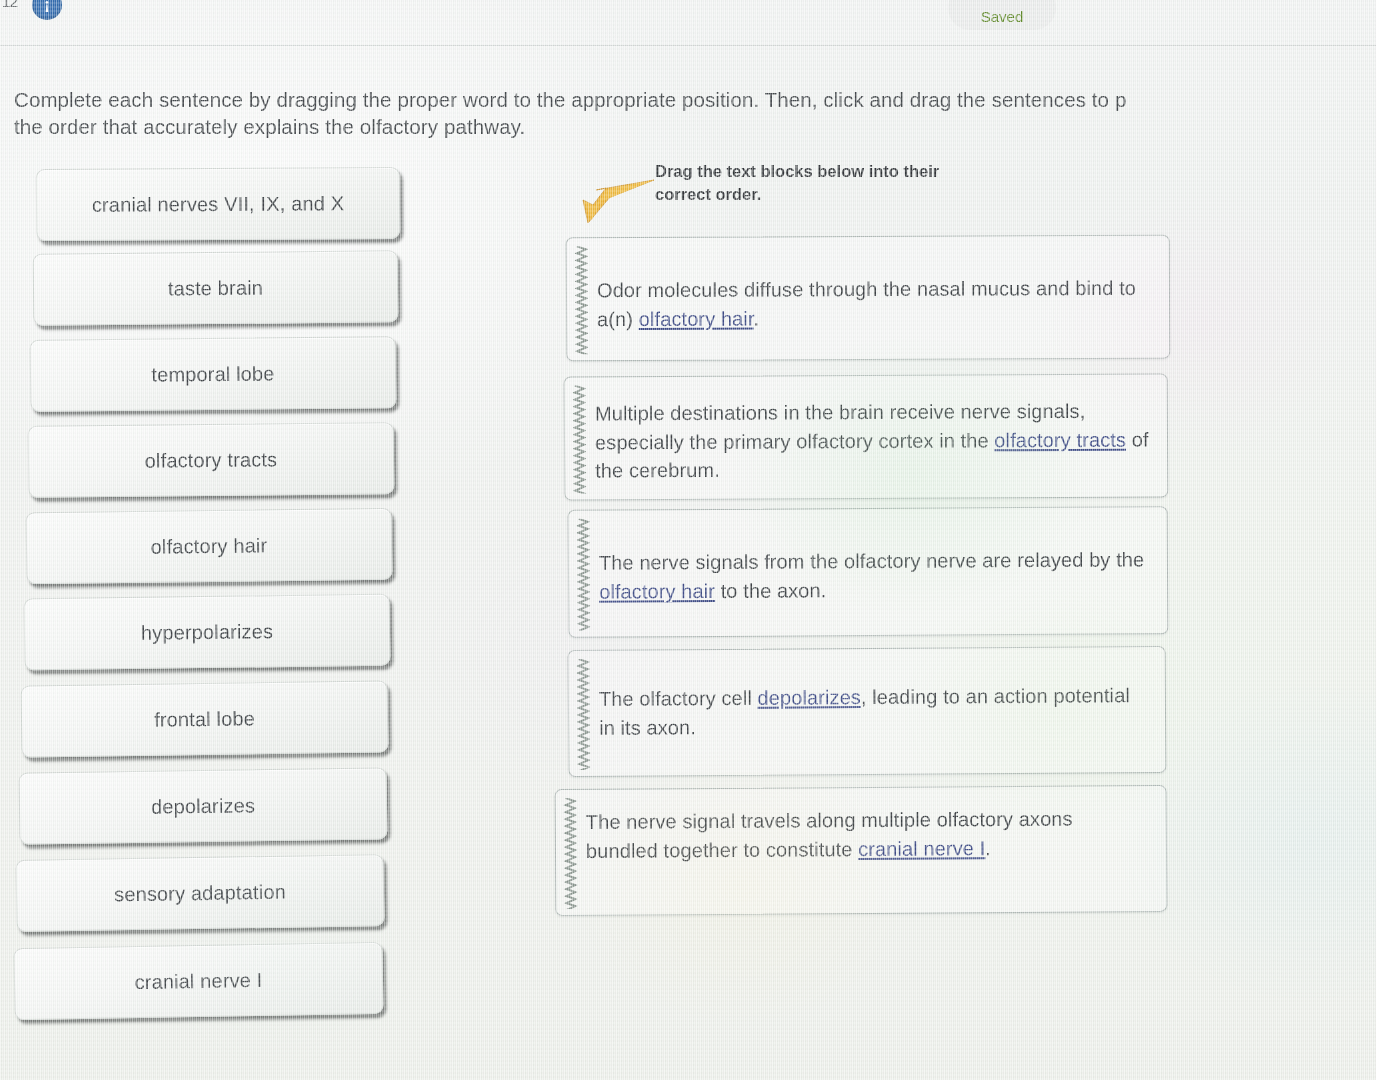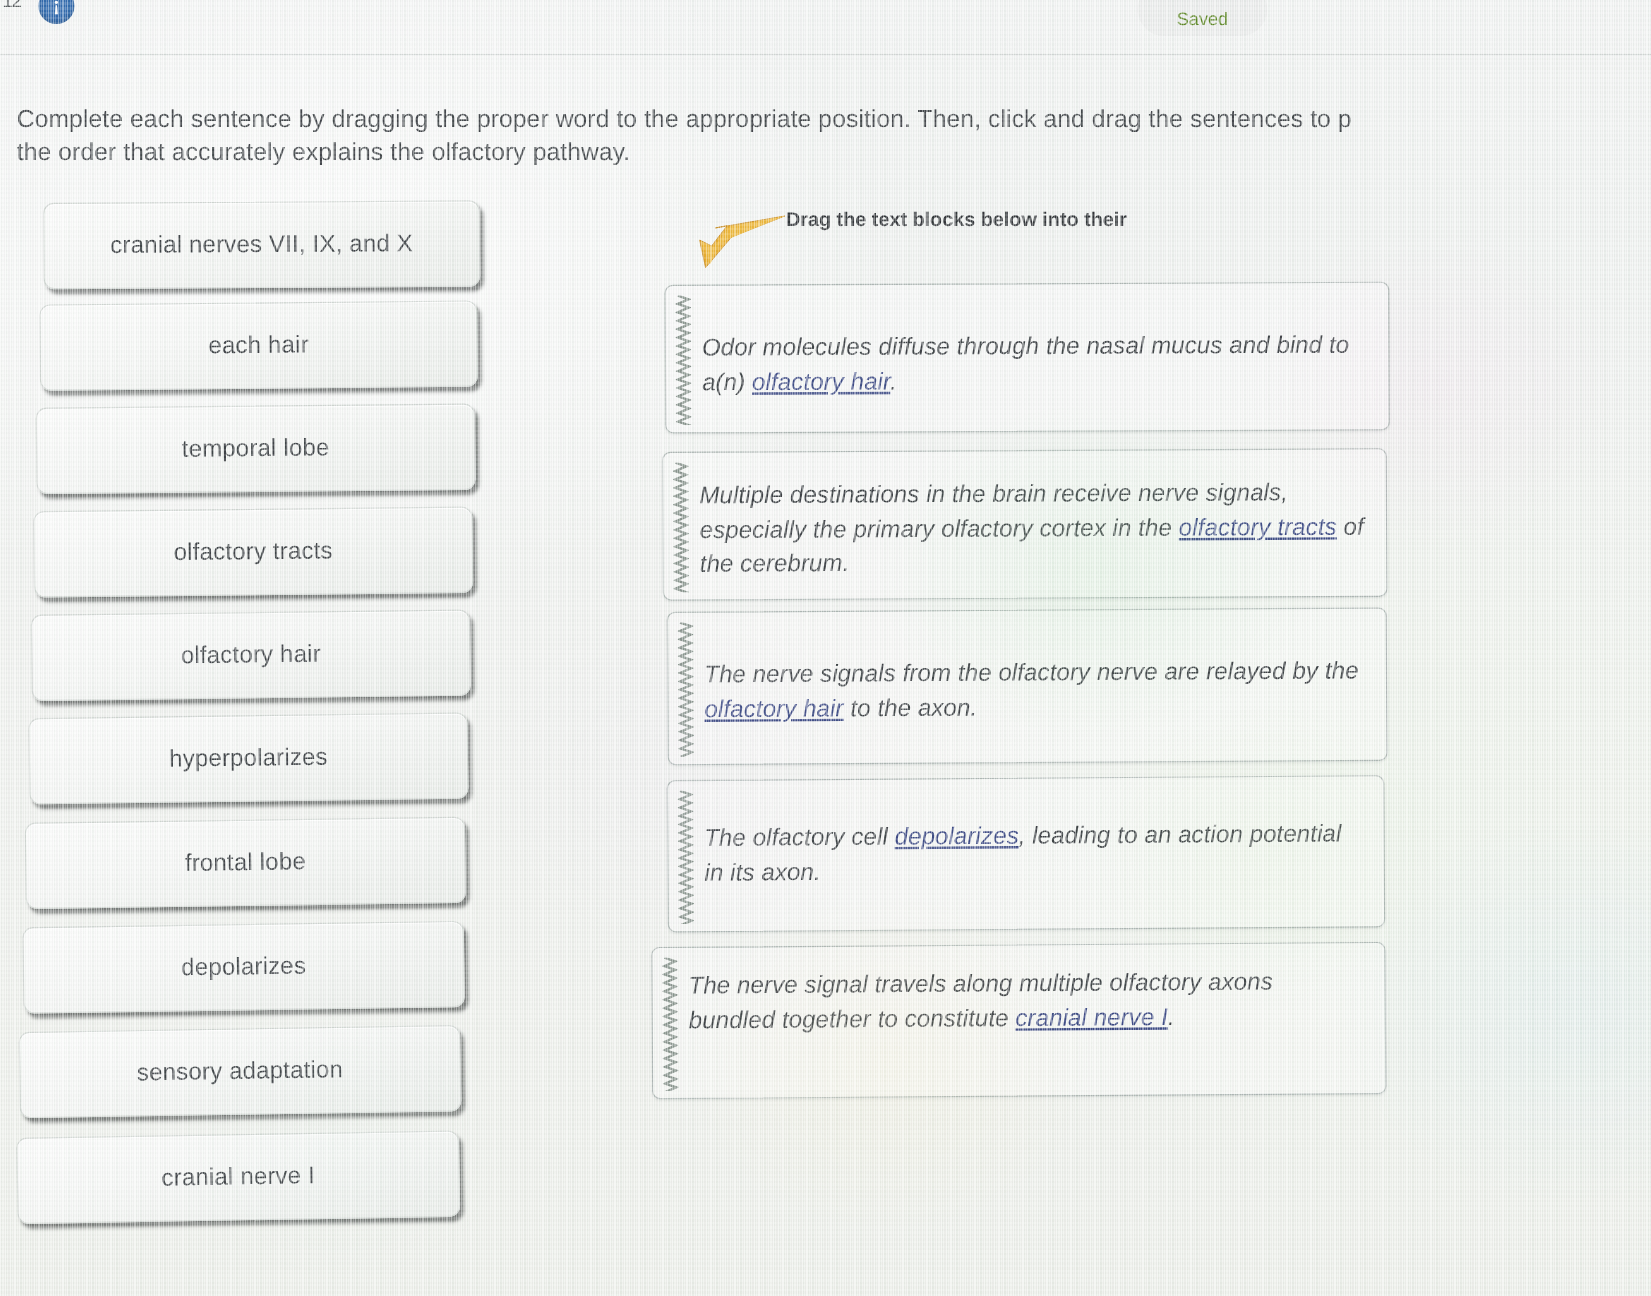--- a/index.html
+++ b/index.html
@@ -155,41 +155,40 @@
     justify-content: center;
     font-size: 20px;
     color: #2d3236;
     letter-spacing: 0.15px;
     box-sizing: border-box;
   }
 
   
   #drag-hint {
     position: absolute;
-    left: 655px; top: 172px;
+    left: 655px; top: 160px;
     width: 360px;
     font-size: 16.5px;
     font-weight: bold;
     line-height: 1.38;
     color: #1d2125;
     z-index: 12;
   }
   #arrow {
     position: absolute;
     left: 578px; top: 176px;
     width: 80px; height: 52px;
     z-index: 12;
   }
 
   #blocks {
     position: absolute;
-    left: 0; top: 0;
+    left: 12px; top: 0;
     width: 1107px; height: 1080px;
     z-index: 14;
-    font-style: italic;
   }
   .sblock {
     position: absolute;
     border-radius: 7px;
     border: 1px solid #a9b3b0;
     background: rgba(255,255,255,0.36);
     box-sizing: border-box;
     box-shadow: 0 1px 2px rgba(120,130,128,0.22);
   }
   .sblock .grip {
@@ -225,21 +224,21 @@
   </div>
 
   <div id="prompt">Complete each sentence by dragging the proper word to the appropriate position. Then, click and drag the sentences to p
 the order that accurately explains the olfactory pathway.</div>
 
   <div id="bank">
       <div class="tile" style="left: 36px; top: 0px; width: 364px; transform: rotate(-0.35deg);">
         <span>cranial nerves VII, IX, and X</span>
       </div>
       <div class="tile" style="left: 33px; top: 84px; width: 365px; transform: rotate(-0.55deg);">
-        <span>each hair</span>
+        <span>taste brain</span>
       </div>
       <div class="tile" style="left: 30px; top: 170px; width: 366px; transform: rotate(-0.55deg);">
         <span>temporal lobe</span>
       </div>
       <div class="tile" style="left: 28px; top: 256px; width: 366px; transform: rotate(-0.6deg);">
         <span>olfactory tracts</span>
       </div>
       <div class="tile" style="left: 26px; top: 342px; width: 366px; transform: rotate(-0.7deg);">
         <span>olfactory hair</span>
       </div>
@@ -259,20 +258,21 @@
         <span>cranial nerve I</span>
       </div>
     </div>
 
   <svg id="arrow" viewBox="0 0 80 52">
     <polygon points="76,4 30,22 38,14 10,47 5,24 15,29 28,12 18,14" fill="#e8a71b" stroke="#c8891a" stroke-width="0.8"></polygon>
     <polygon points="76,4 22,26 14,44 6,25 17,30 30,13" fill="#edb52e" opacity="0.9"></polygon>
   </svg>
   <div id="drag-hint">
     <div>Drag the text blocks below into their</div>
+    <div>correct order.</div>
   </div>
 
   <div id="blocks">
       <div class="sblock" style="left: 554px; top: 236px; width: 604px; height: 124px; transform: rotate(-0.25deg);">
         <div class="grip"><svg width="13" height="108" viewBox="0 0 13 108" preserveAspectRatio="none">
             <path d="M 2 0 L 11 3.15 L 2 7 L 11 10.15 L 2 14 L 11 17.15 L 2 21 L 11 24.15 L 2 28 L 11 31.15 L 2 35 L 11 38.15 L 2 42 L 11 45.15 L 2 49 L 11 52.15 L 2 56 L 11 59.15 L 2 63 L 11 66.15 L 2 70 L 11 73.15 L 2 77 L 11 80.15 L 2 84 L 11 87.15 L 2 91 L 11 94.15 L 2 98 L 11 101.15 L 2 105 L 11 108.15 L 2 112" fill="none" stroke="#7f8c84" stroke-width="2"></path>
           </svg></div>
         <div class="stext" style="top: 38px;"><span>Odor molecules diffuse through the nasal mucus and bind to a(n) </span><span class="blank">olfactory hair</span><span>.</span></div>
       </div>
       <div class="sblock" style="left: 552px; top: 375px; width: 604px; height: 124px; transform: rotate(-0.3deg);">

